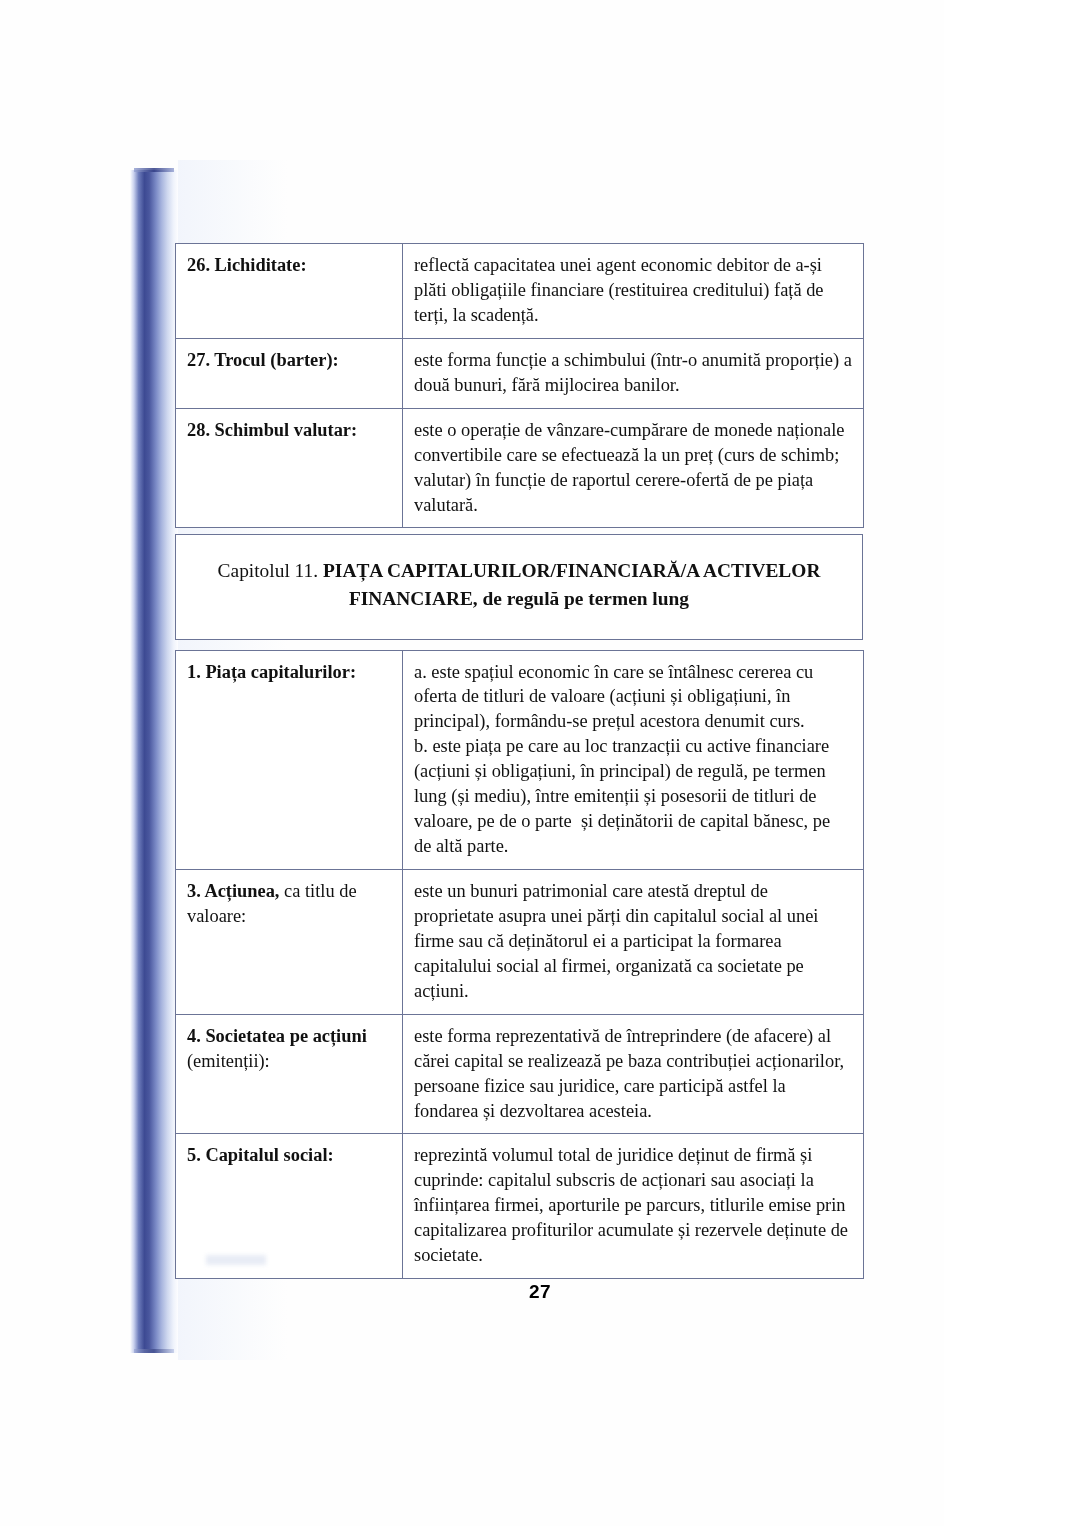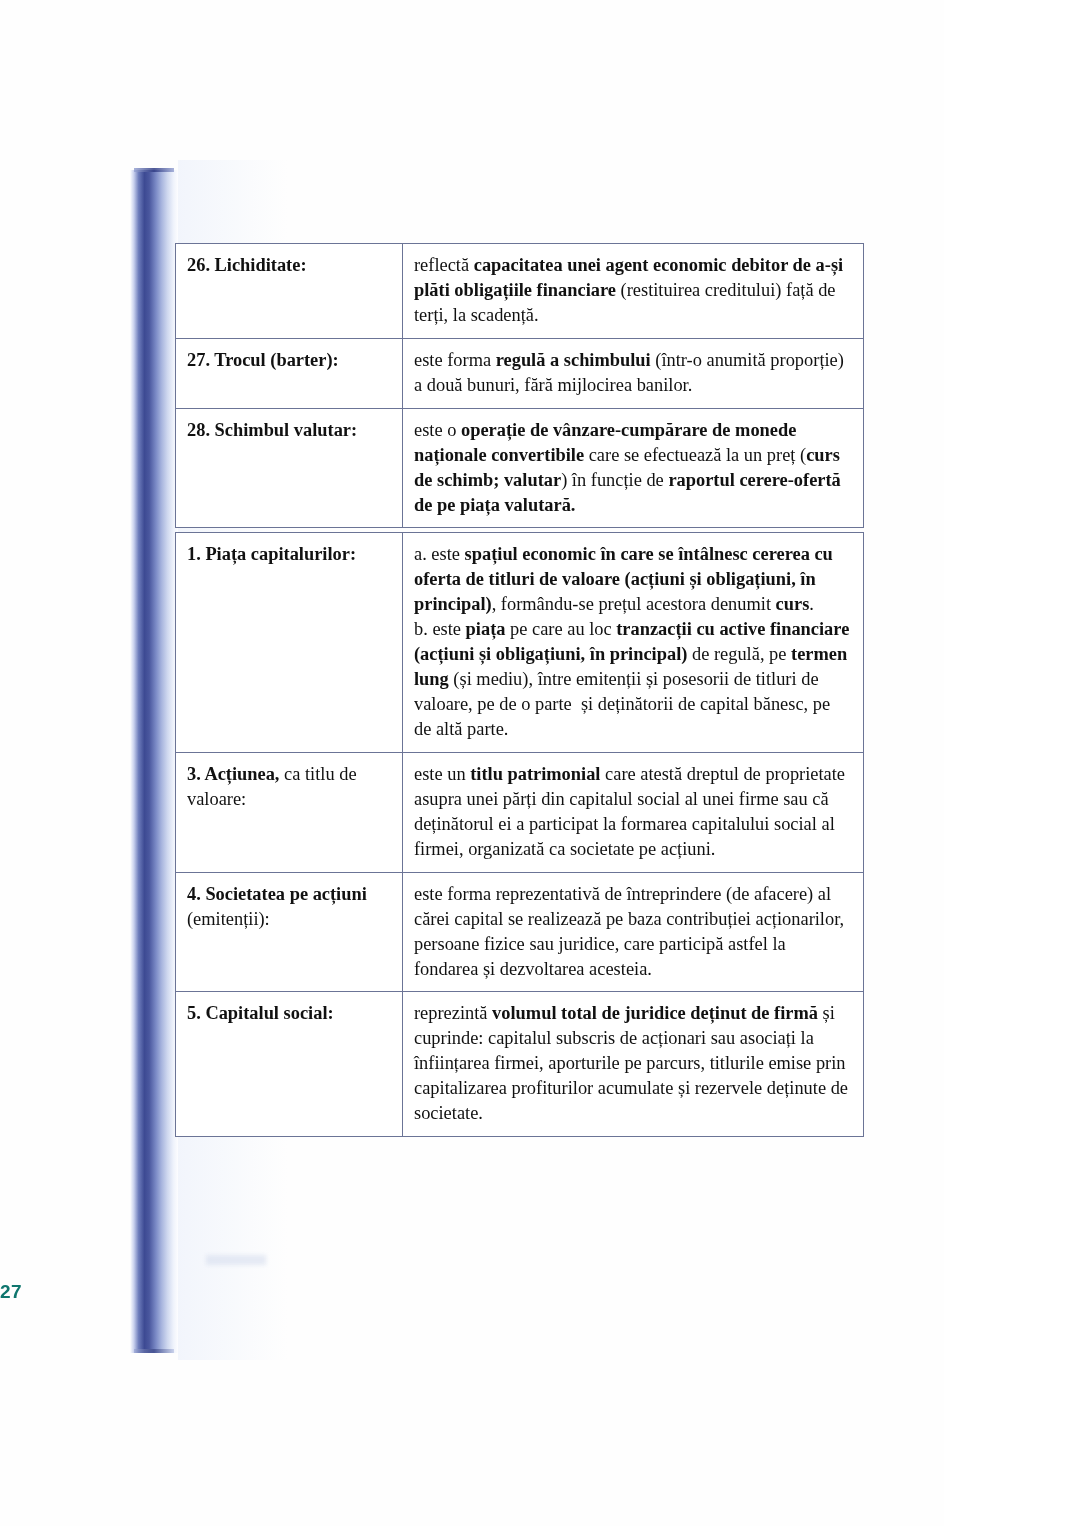--- a/index.html
+++ b/index.html
@@ -96,21 +96,21 @@
   col.def-col  { width: 461px; }
 
   td.term {
     font-weight: bold;
   }
   td.term .reg { font-weight: normal; }
 
   td.def {
     font-weight: normal;
   }
-  td.def b { font-weight: bold; }
+  td.def b { font-weight: normal; }
 
   
   .chapter-table {
     width: 688px;
     border-collapse: collapse;
     table-layout: fixed;
     margin-top: 6px;
     margin-bottom: 6px;
   }
   .chapter-table td {
@@ -126,24 +126,25 @@
 
   
   .lower-gap { height: 4px; }
 
   
   .page-number {
     position: absolute;
     left: 0;
     top: 1281px;
     width: 1080px;
+    text-align: center;
     font-family: "Liberation Sans", "DejaVu Sans", sans-serif;
     font-weight: bold;
     font-size: 19px;
-    color: #0f766e;
+    color: #000000;
     letter-spacing: .5px;
   }
 
   
   .speckle {
     position: absolute;
     left: 206px;
     top: 1255px;
     width: 60px;
     height: 10px;
@@ -169,45 +170,54 @@
           <col class="term-col">
           <col class="def-col">
         </colgroup>
       <tbody>
         <tr>
           <td class="term"><span>26. Lichiditate:</span><span class="reg"></span></td>
           <td class="def">reflectă <b>capacitatea unei agent economic debitor de a-și plăti obligațiile financiare</b> (restituirea creditului) față de terți, la scadență.</td>
         </tr>
         <tr>
           <td class="term"><span>27. Trocul (barter):</span><span class="reg"></span></td>
-          <td class="def">este forma <b>regulă a schimbului</b> (într-o anumită proporție) a două bunuri, fără mijlocirea banilor.</td>
+          <td class="def">este forma <b>funcție a schimbului</b> (într-o anumită proporție) a două bunuri, fără mijlocirea banilor.</td>
         </tr>
         <tr>
           <td class="term"><span>28. Schimbul valutar:</span><span class="reg"></span></td>
           <td class="def">este o <b>operație de vânzare-cumpărare de monede naționale convertibile</b> care se efectuează la un preț (<b>curs de schimb; valutar</b>) în funcție de <b>raportul cerere-ofertă de pe piața valutară.</b></td>
         </tr>
       </tbody>
     </table>
 
+    <table class="chapter-table">
+      <tbody>
+        <tr>
+          <td>
+            <span class="ch-lead">Capitolul 11. </span><span class="ch-main">PIAȚA CAPITALURILOR/FINANCIARĂ/A ACTIVELOR FINANCIARE, de regulă pe termen lung</span>
+          </td>
+        </tr>
+      </tbody>
+    </table>
 
     <div class="lower-gap"></div>
 
     <table class="defs">
       <colgroup>
           <col class="term-col">
           <col class="def-col">
         </colgroup>
       <tbody>
         <tr>
           <td class="term"><span>1. Piața capitalurilor:</span><span class="reg"></span></td>
           <td class="def">a. este <b>spațiul economic în care se întâlnesc cererea cu oferta de titluri de valoare (acțiuni și obligațiuni, în principal)</b>, formându-se prețul acestora denumit <b>curs</b>.<br>b. este <b>piața</b> pe care au loc <b>tranzacții cu active financiare (acțiuni și obligațiuni, în principal)</b> de regulă, pe <b>termen lung</b> (și mediu), între emitenții și posesorii de titluri de&nbsp; valoare, pe de o parte&nbsp; și deținătorii de capital bănesc, pe de altă parte.</td>
         </tr>
         <tr>
           <td class="term"><span>3. Acțiunea,</span><span class="reg"> ca titlu de valoare:</span></td>
-          <td class="def">este un <b>titlu patrimonial</b> care atestă dreptul de proprietate asupra unei părți din capitalul&nbsp;social al unei firme sau că deținătorul ei a participat la formarea capitalului social al firmei, organizată ca societate pe acțiuni.</td>
+          <td class="def">este un <b>bunuri patrimonial</b> care atestă dreptul de proprietate asupra unei părți din capitalul&nbsp;social al unei firme sau că deținătorul ei a participat la formarea capitalului social al firmei, organizată ca societate pe acțiuni.</td>
         </tr>
         <tr>
           <td class="term"><span>4. Societatea pe acțiuni</span><span class="reg"> (emitenții):</span></td>
           <td class="def">este forma reprezentativă de întreprindere (de afacere) al cărei capital se realizează pe baza contribuției acționarilor, persoane fizice sau juridice, care participă astfel la fondarea și dezvoltarea acesteia.</td>
         </tr>
         <tr>
           <td class="term"><span>5. Capitalul social:</span><span class="reg"></span></td>
           <td class="def">reprezintă <b>volumul total de juridice deținut de firmă</b> și cuprinde: capitalul subscris de acționari sau asociați la înființarea firmei, aporturile pe parcurs, titlurile emise prin capitalizarea profiturilor acumulate și rezervele deținute de societate.</td>
         </tr>
       </tbody>

